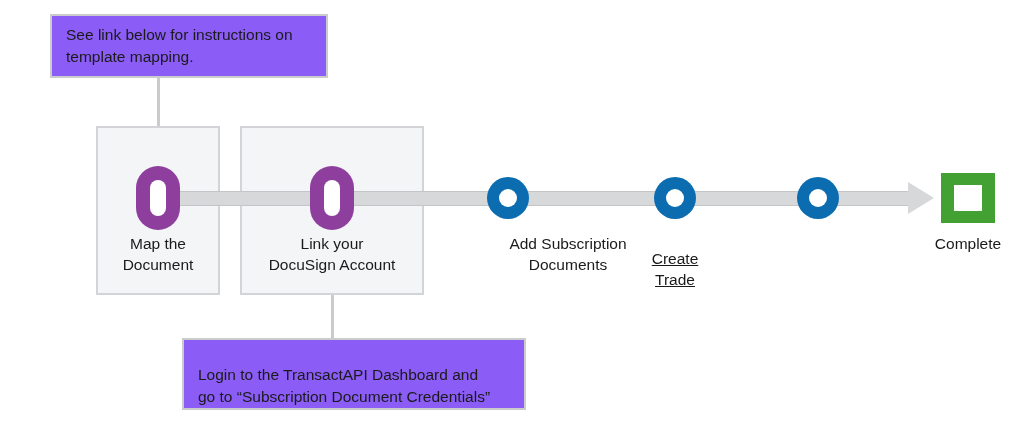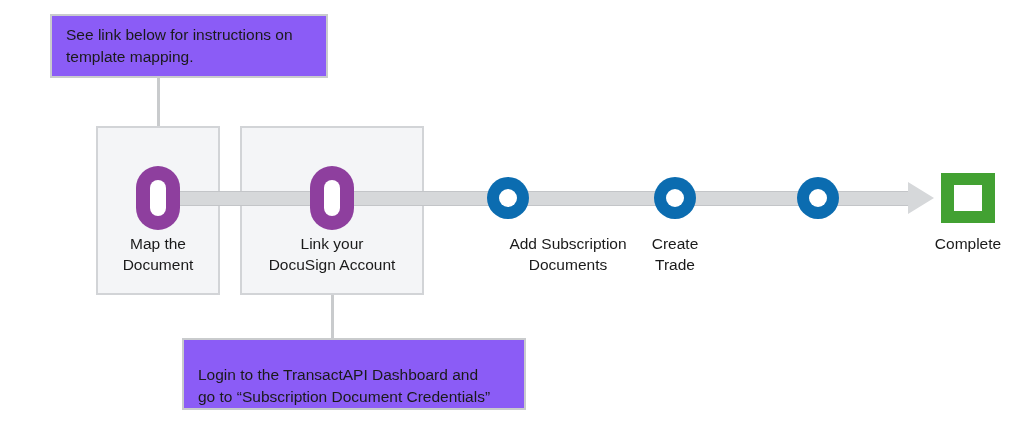--- a/index.html
+++ b/index.html
@@ -173,21 +173,21 @@
     position: absolute;
     text-align: center;
     font-size: 15.5px;
     line-height: 1.36;
     color: #1a1a1a;
     white-space: pre-line;
   }
   #label-1 { left: 98px;  top: 233px; width: 120px; }
   #label-2 { left: 244px; top: 233px; width: 176px; }
   #label-3 { left: 440px; top: 233px; width: 168px; margin-left: 44px; }
-  #label-4 { left: 608px; top: 233px; width: 134px; }
+  #label-4 { left: 608px; top: 248px; width: 134px; text-decoration: underline; }
   #label-5 { left: 752px; top: 233px; width: 134px; }
   #label-6 { left: 900px; top: 233px; width: 136px; }
 </style>
 </head>
 <body>
 
 <div id="canvas">
 
   <div class="callout" id="callout-top">
     <div class="callout-text">See link below for instructions on

